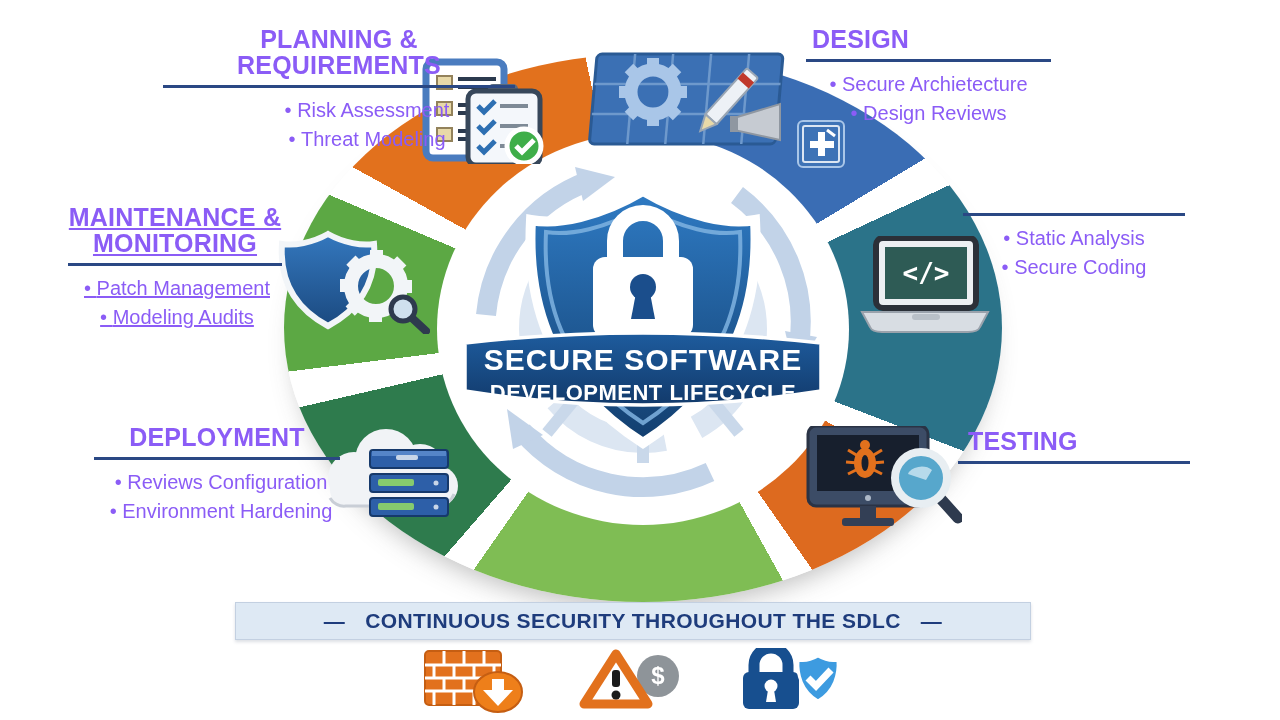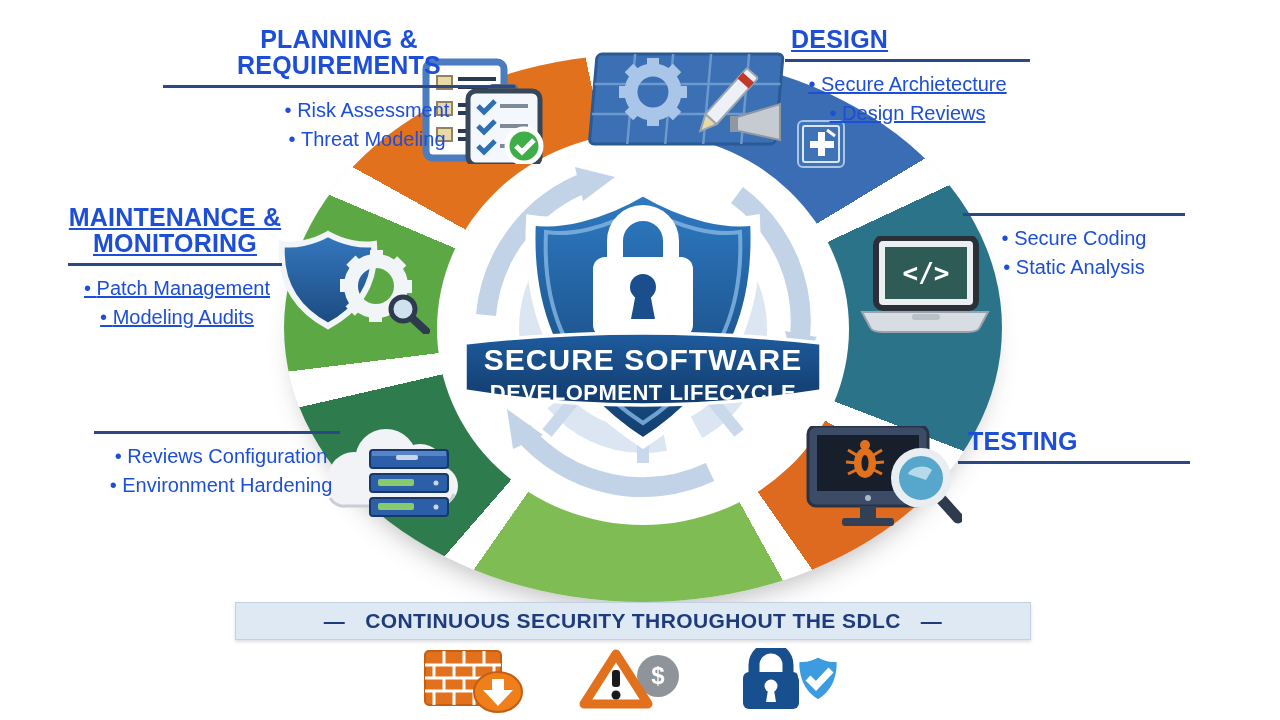--- a/index.html
+++ b/index.html
@@ -17,31 +17,31 @@
       #7FBD54 151deg 215deg, #ffffff 215deg 221deg,
       #2E7B4D 221deg 257deg, #ffffff 257deg 263deg,
       #5CA844 263deg 293deg, #ffffff 293deg 299deg,
       #E2711D 299deg 348deg, #ffffff 348deg 354deg,
       #3A6DB4 354deg 360deg);
     box-shadow:0 18px 26px -12px rgba(70,70,70,.35);
   }
   .center-disc{position:absolute;left:437px;top:133px;width:412px;height:392px;}
   .icon{position:absolute;}
   
-  .phase{position:absolute;color:#1d4ed8;}
+  .phase{position:absolute;color:#8b5cf6;}
   .phase h2{margin:0;font-size:25px;font-weight:bold;letter-spacing:.2px;line-height:1.04;}
   .phase .rule{border-bottom:3px solid #2A4884;margin-top:7px;}
   .phase ul{list-style:none;margin:9px 0 0;padding:0;font-size:20px;line-height:1.3;text-align:center;}
   .phase li{margin:3px 0;white-space:nowrap;}
   .phase li::before{content:"•\00a0 ";}
   .ctr-head h2{text-align:center;}
   .ctr-list ul{text-align:center;}
   .p-planning{left:163px;top:26px;width:352px;}
   .p-planning ul{padding-left:56px;}
-  .p-design{left:785px;top:26px;width:245px;text-decoration:underline;}
+  .p-design{left:806px;top:26px;width:245px;}
   .p-design h2{padding-left:6px;}
   .p-implementation{left:963px;top:206px;width:222px;}
   .p-testing{left:958px;top:428px;width:232px;}
   .p-testing h2{padding-left:10px;}
   .p-testing ul{padding-left:2px;}
   .p-deployment{left:94px;top:424px;width:246px;}
   .p-deployment ul{padding-left:8px;}
   .p-maintenance{left:68px;top:204px;width:214px;text-decoration:underline;}
   .p-maintenance ul{padding-left:4px;}
   
@@ -283,31 +283,32 @@
   <div class="rule"></div>
   <ul>
     <li>Secure Archietecture</li>
     <li>Design Reviews</li>
   </ul>
 </div>
 
 <div class="phase p-implementation ctr-list">
   <div class="rule"></div>
   <ul>
+    <li>Static Analysis</li>
     <li>Secure Coding</li>
-    <li>Static Analysis</li>
   </ul>
 </div>
 
 <div class="phase p-testing">
   <h2>TESTING</h2>
   <div class="rule"></div>
 </div>
 
 <div class="phase p-deployment ctr-head">
+  <h2>DEPLOYMENT</h2>
   <div class="rule"></div>
   <ul>
     <li>Reviews Configuration</li>
     <li>Environment Hardening</li>
   </ul>
 </div>
 
 <div class="phase p-maintenance ctr-head">
   <h2>MAINTENANCE &amp; MONITORING</h2>
   <div class="rule"></div>

